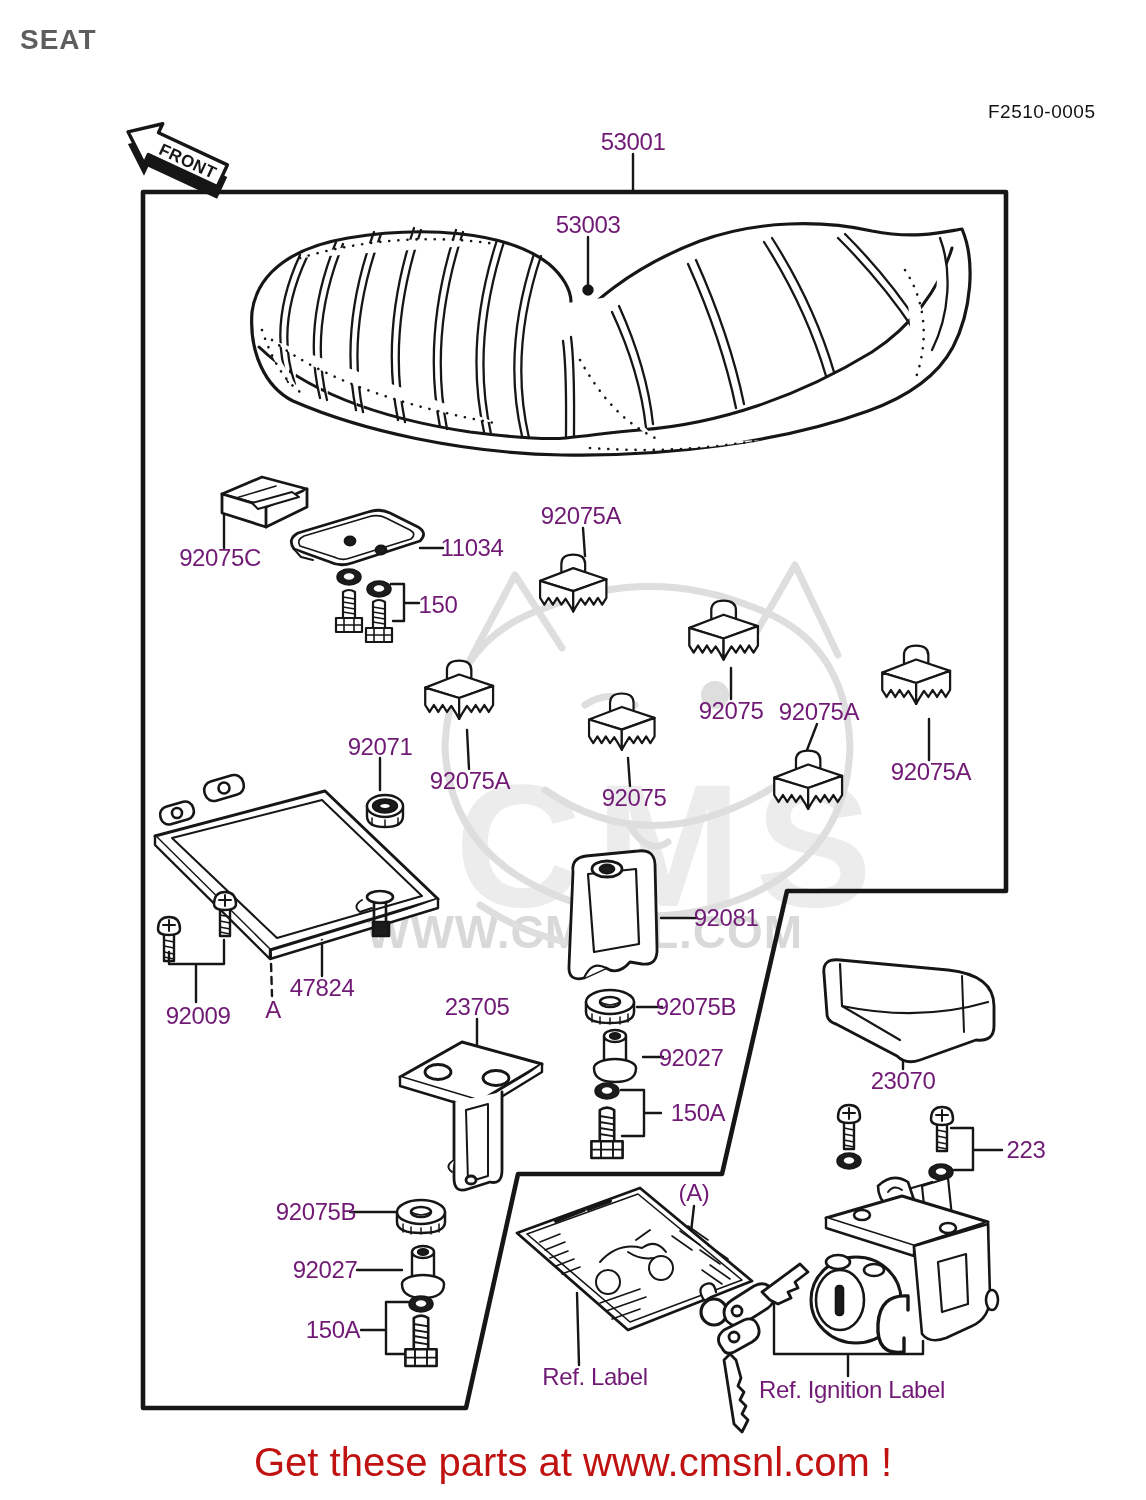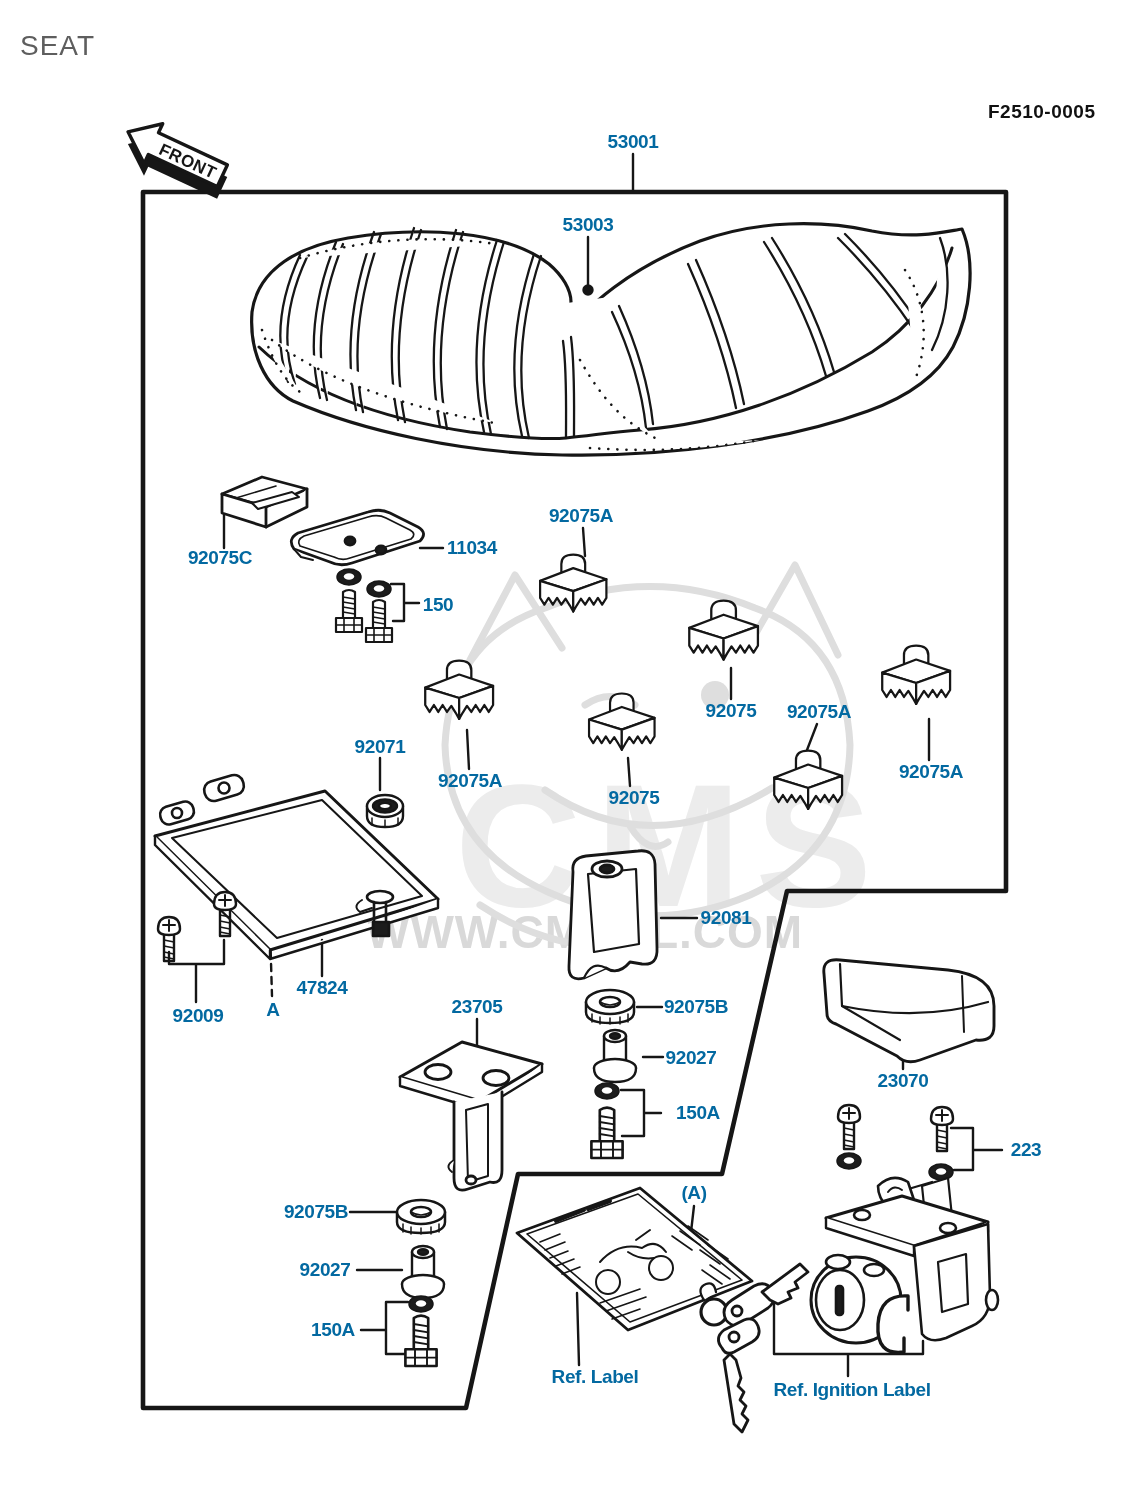--- a/index.html
+++ b/index.html
@@ -1,26 +1,26 @@
 <!DOCTYPE html>
 <html><head>
 <meta charset="utf-8">
 <style>
   html,body{margin:0;padding:0;background:#ffffff;}
   #stage{position:relative;width:1146px;height:1500px;background:#ffffff;overflow:hidden;
          font-family:"Liberation Sans",sans-serif;}
-  .page-title{position:absolute;left:20px;top:30px;font-size:28px;color:#5e5e5e;letter-spacing:1px;}
-  .fiche-code{position:absolute;left:988px;top:101px;font-size:19px;font-weight:bold;color:#111;
+  .page-title{position:absolute;left:20px;top:24px;font-size:28px;color:#5e5e5e;letter-spacing:1px;font-weight:bold;}
+  .fiche-code{position:absolute;left:988px;top:101px;font-size:19px;font-weight:normal;color:#111;
               letter-spacing:0.5px;}
   .wm{position:absolute;color:#e7e7e7;font-weight:bold;z-index:0;white-space:nowrap;}
   .wm-cms{left:455px;top:745px;font-size:175px;letter-spacing:14px;color:#ececec;}
   .wm-url{left:366px;top:905px;font-size:46px;letter-spacing:1px;color:#d9d9d9;}
   svg.art{position:absolute;left:0;top:0;z-index:1;}
-  .co{position:absolute;z-index:2;transform:translate(-50%,-50%);font-size:19px;font-weight:bold;
-      color:#0369a1;letter-spacing:-0.4px;white-space:nowrap;}
+  .co{position:absolute;z-index:2;transform:translate(-50%,-50%);font-size:24px;font-weight:normal;
+      color:#701a75;letter-spacing:-0.4px;white-space:nowrap;}
   .footer-red{position:absolute;left:573px;top:1440px;transform:translateX(-50%);z-index:2;
               font-size:40px;color:#c11212;white-space:nowrap;}
 </style>
 </head>
 <body>
 
 <div id="stage">
 
   <div class="wm wm-cms">CMS</div>
   <div class="wm wm-url">WWW.CMSNL.COM</div>
@@ -329,20 +329,21 @@
       <ellipse cx="874" cy="1270" rx="10" ry="6"></ellipse>
       <path d="M914,1246 L988,1224 L990,1296 Q990,1318 972,1326 L946,1338 Q930,1344 922,1334 Z"></path>
       <path d="M938,1262 L966,1254 L968,1304 L942,1312 Z" stroke-width="2.2"></path>
       <ellipse cx="992" cy="1300" rx="6" ry="10"></ellipse>
       <path d="M908,1296 Q880,1294 878,1324 Q876,1356 904,1352 M908,1296 L908,1310 M904,1352 L904,1338" stroke-width="3.4"></path>
     </g>
   </svg>
 
   <div class="page-title">SEAT</div>
   <div class="fiche-code">F2510-0005</div>
+  <div class="footer-red">Get these parts at www.cmsnl.com !</div>
 
   <div class="co" style="left:633px;top:142px">53001</div>
   <div class="co" style="left:588px;top:225px">53003</div>
   <div class="co" style="left:220px;top:558px">92075C</div>
   <div class="co" style="left:472px;top:548px">11034</div>
   <div class="co" style="left:438px;top:605px">150</div>
   <div class="co" style="left:581px;top:516px">92075A</div>
   <div class="co" style="left:731px;top:711px">92075</div>
   <div class="co" style="left:819px;top:712px">92075A</div>
   <div class="co" style="left:931px;top:772px">92075A</div>

